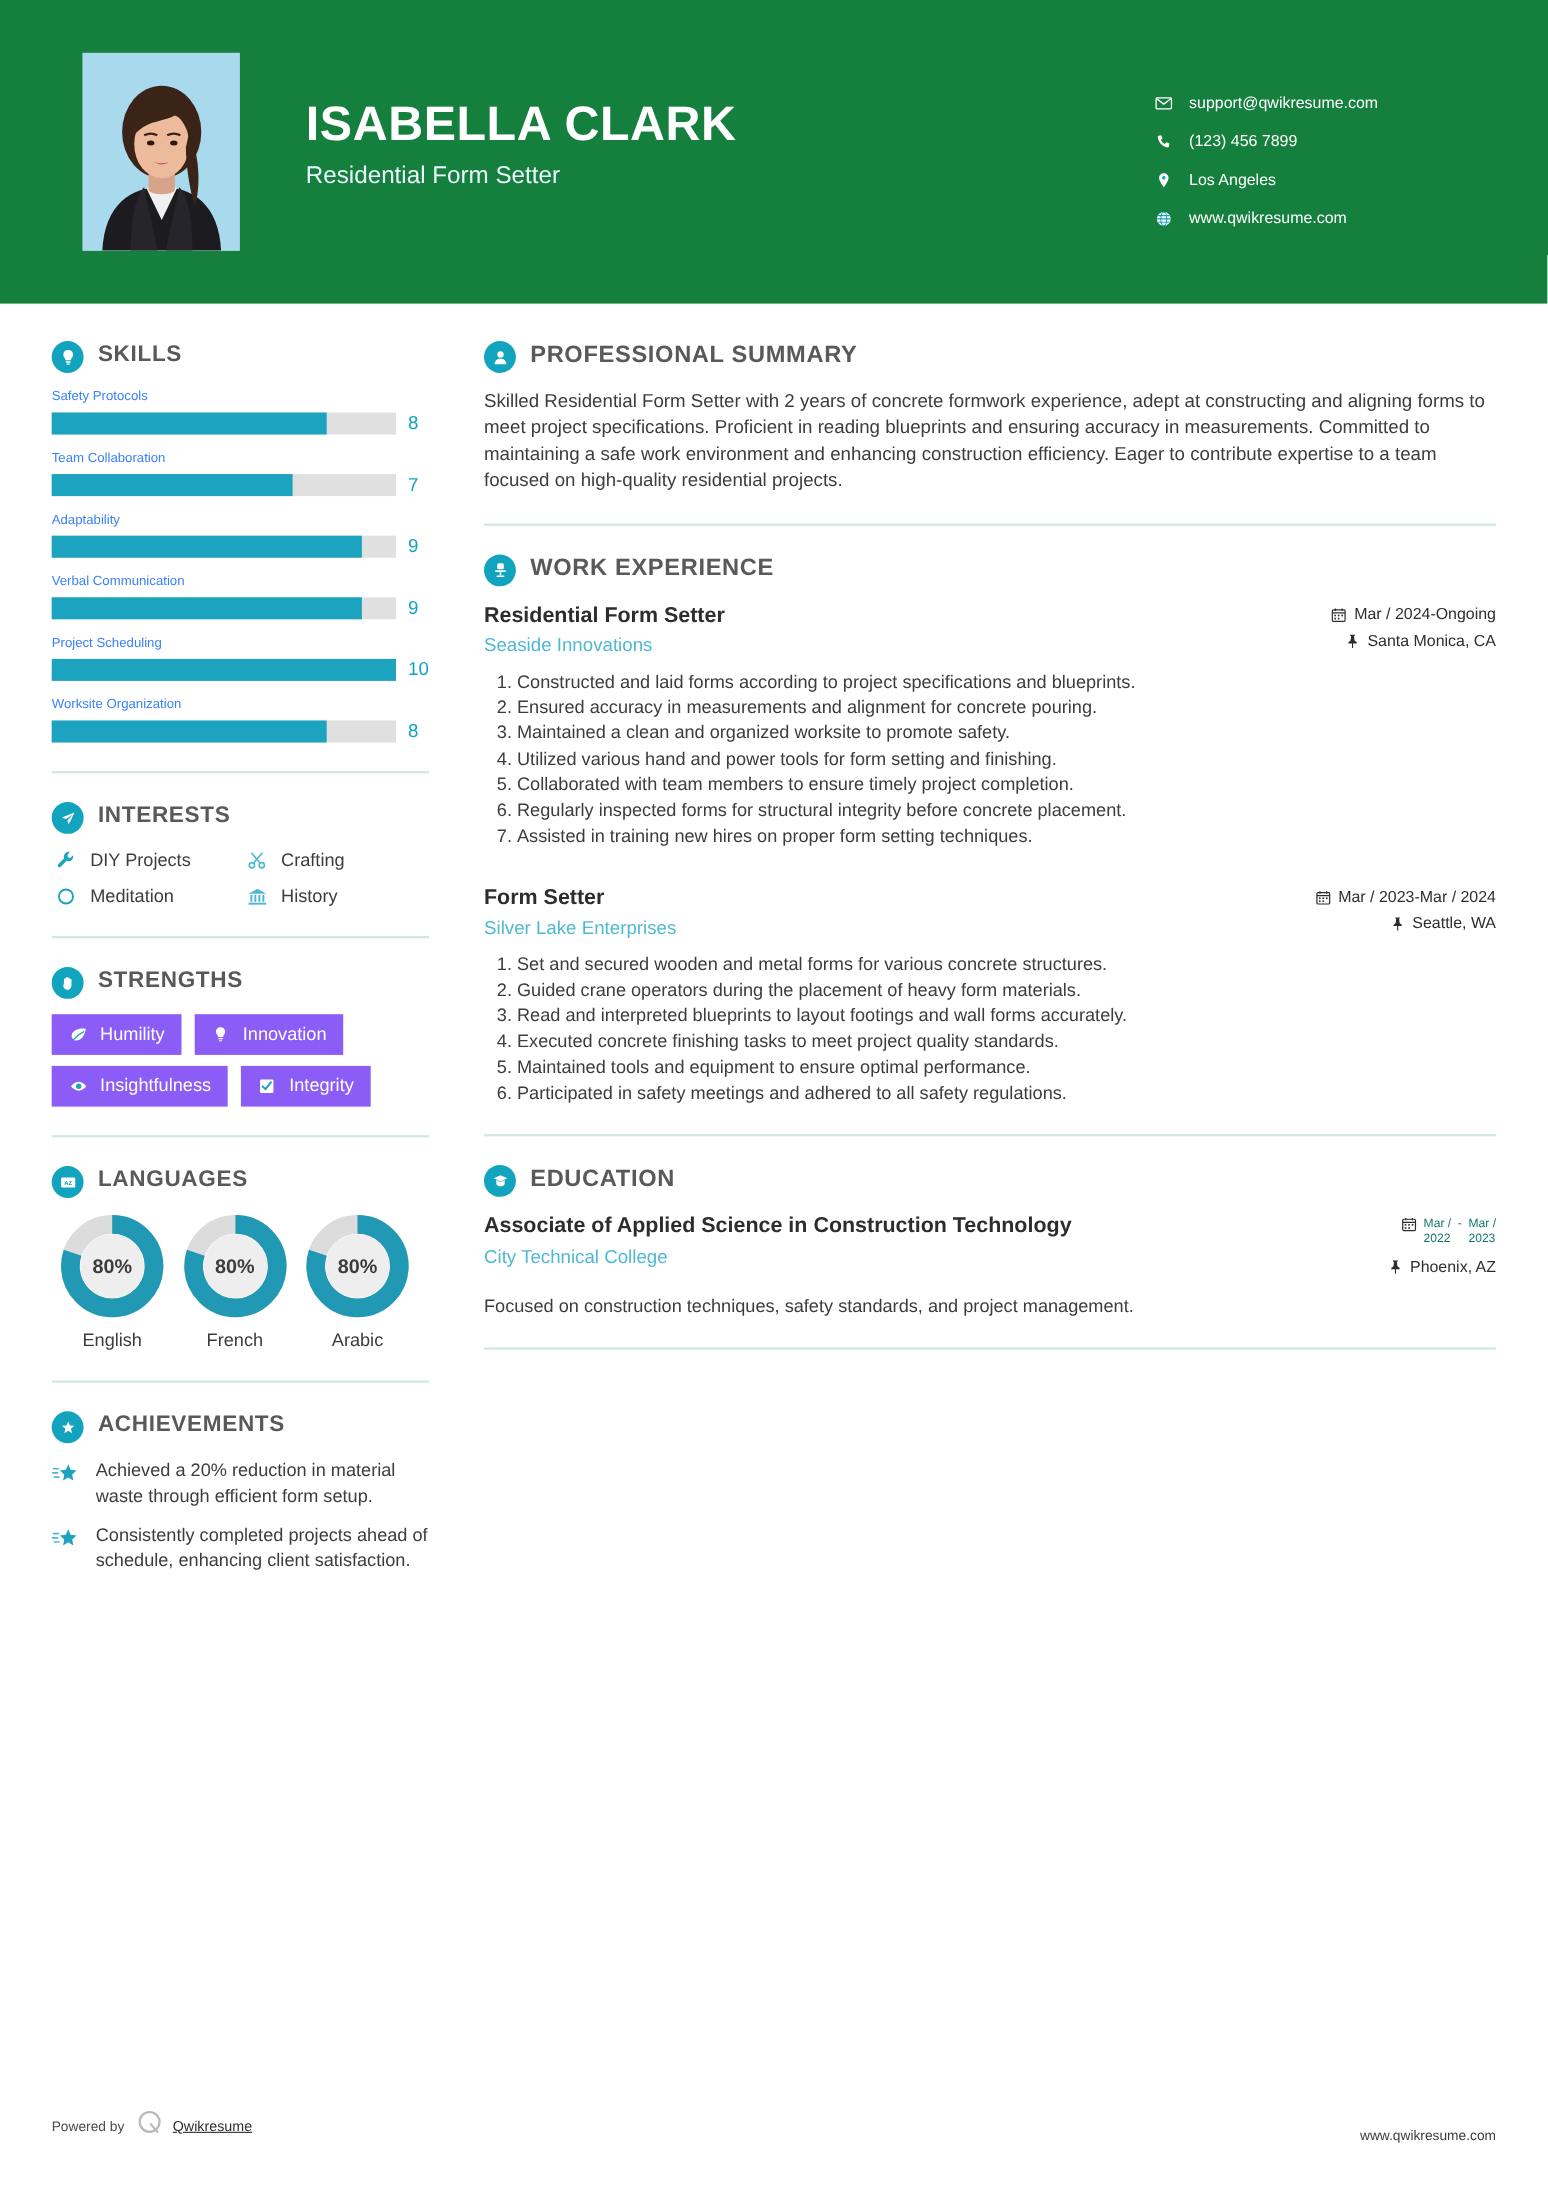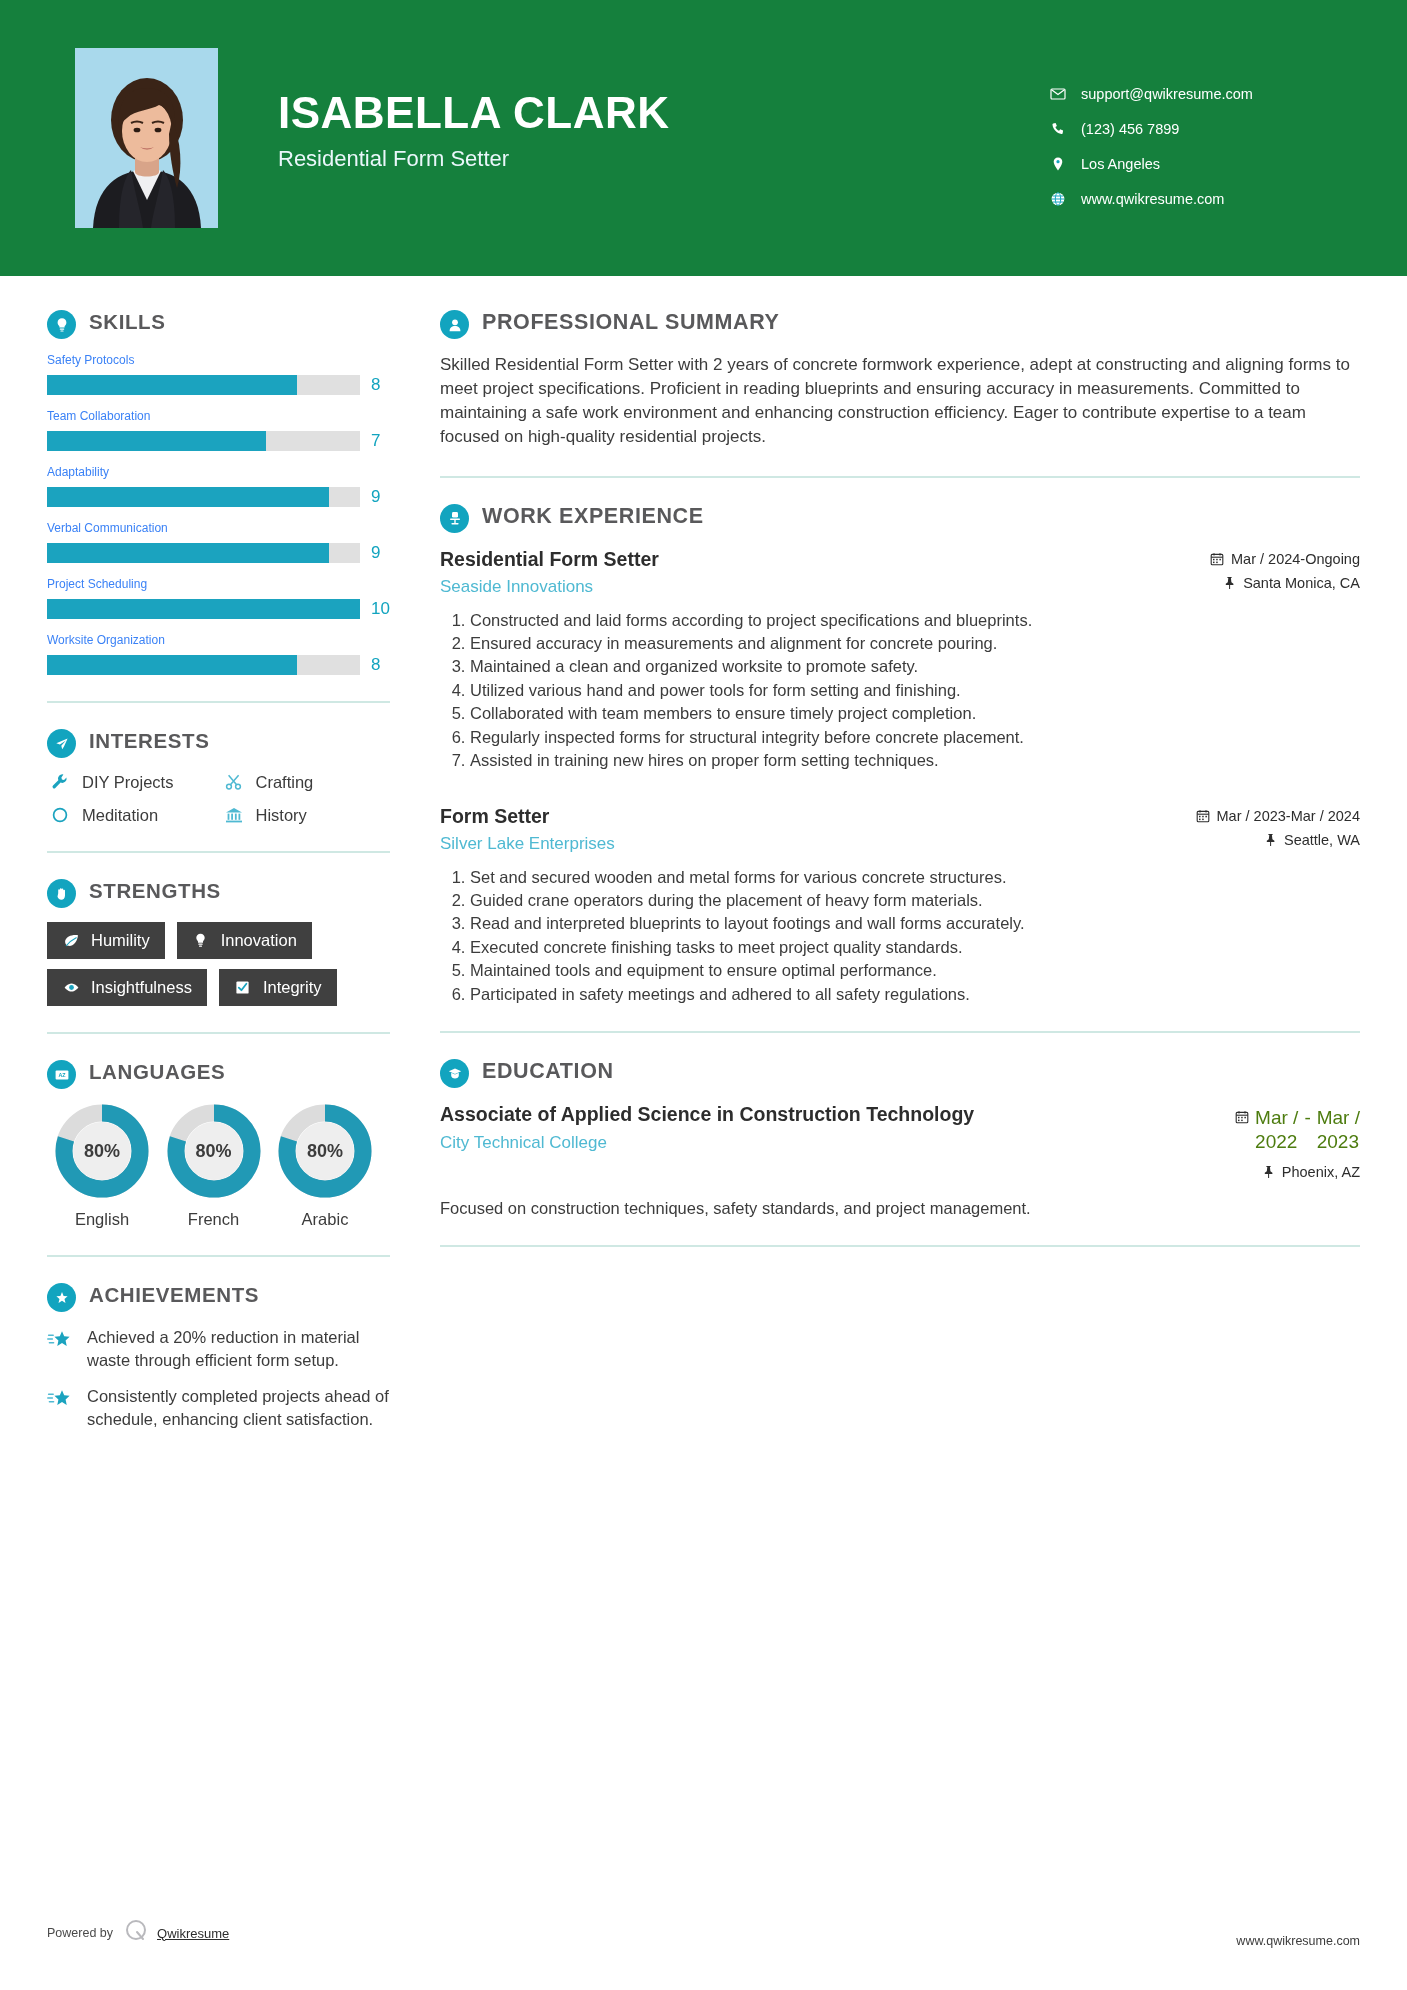--- a/index.html
+++ b/index.html
@@ -175,21 +175,21 @@
   }
 
   
   .strength-wrap {
     display: flex;
     flex-wrap: wrap;
     gap: 10px 12px;
     margin-top: 5px;
   }
   .strength-chip {
-    background: #404040;
+    background: #8b5cf6;
     color: #ffffff;
     font-size: 16.5px;
     padding: 9px 15px 9px 13px;
     display: flex;
     align-items: center;
   }
   .strength-chip .chip-ico {
     width: 22px; flex: 0 0 22px;
     display:flex; align-items:center; justify-content:center;
     margin-right: 9px;
@@ -286,22 +286,22 @@
     line-height: 1.36;
     color: #3c3c3c;
     margin-bottom: 1px;
   }
   .exp-gap { height: 26px; }
 
   .edu-meta-dates {
     display: flex;
     align-items: flex-start;
     justify-content: flex-end;
-    font-size: 19px;
-    color: #4d7c0f;
+    font-size: 11px;
+    color: #0f766e;
     line-height: 1.25;
     gap: 6px;
   }
   .edu-date-col { text-align: left; }
   .edu-desc {
     font-size: 16.5px;
     line-height: 1.38;
     color: #3c3c3c;
     margin-top: 9px;
   }

